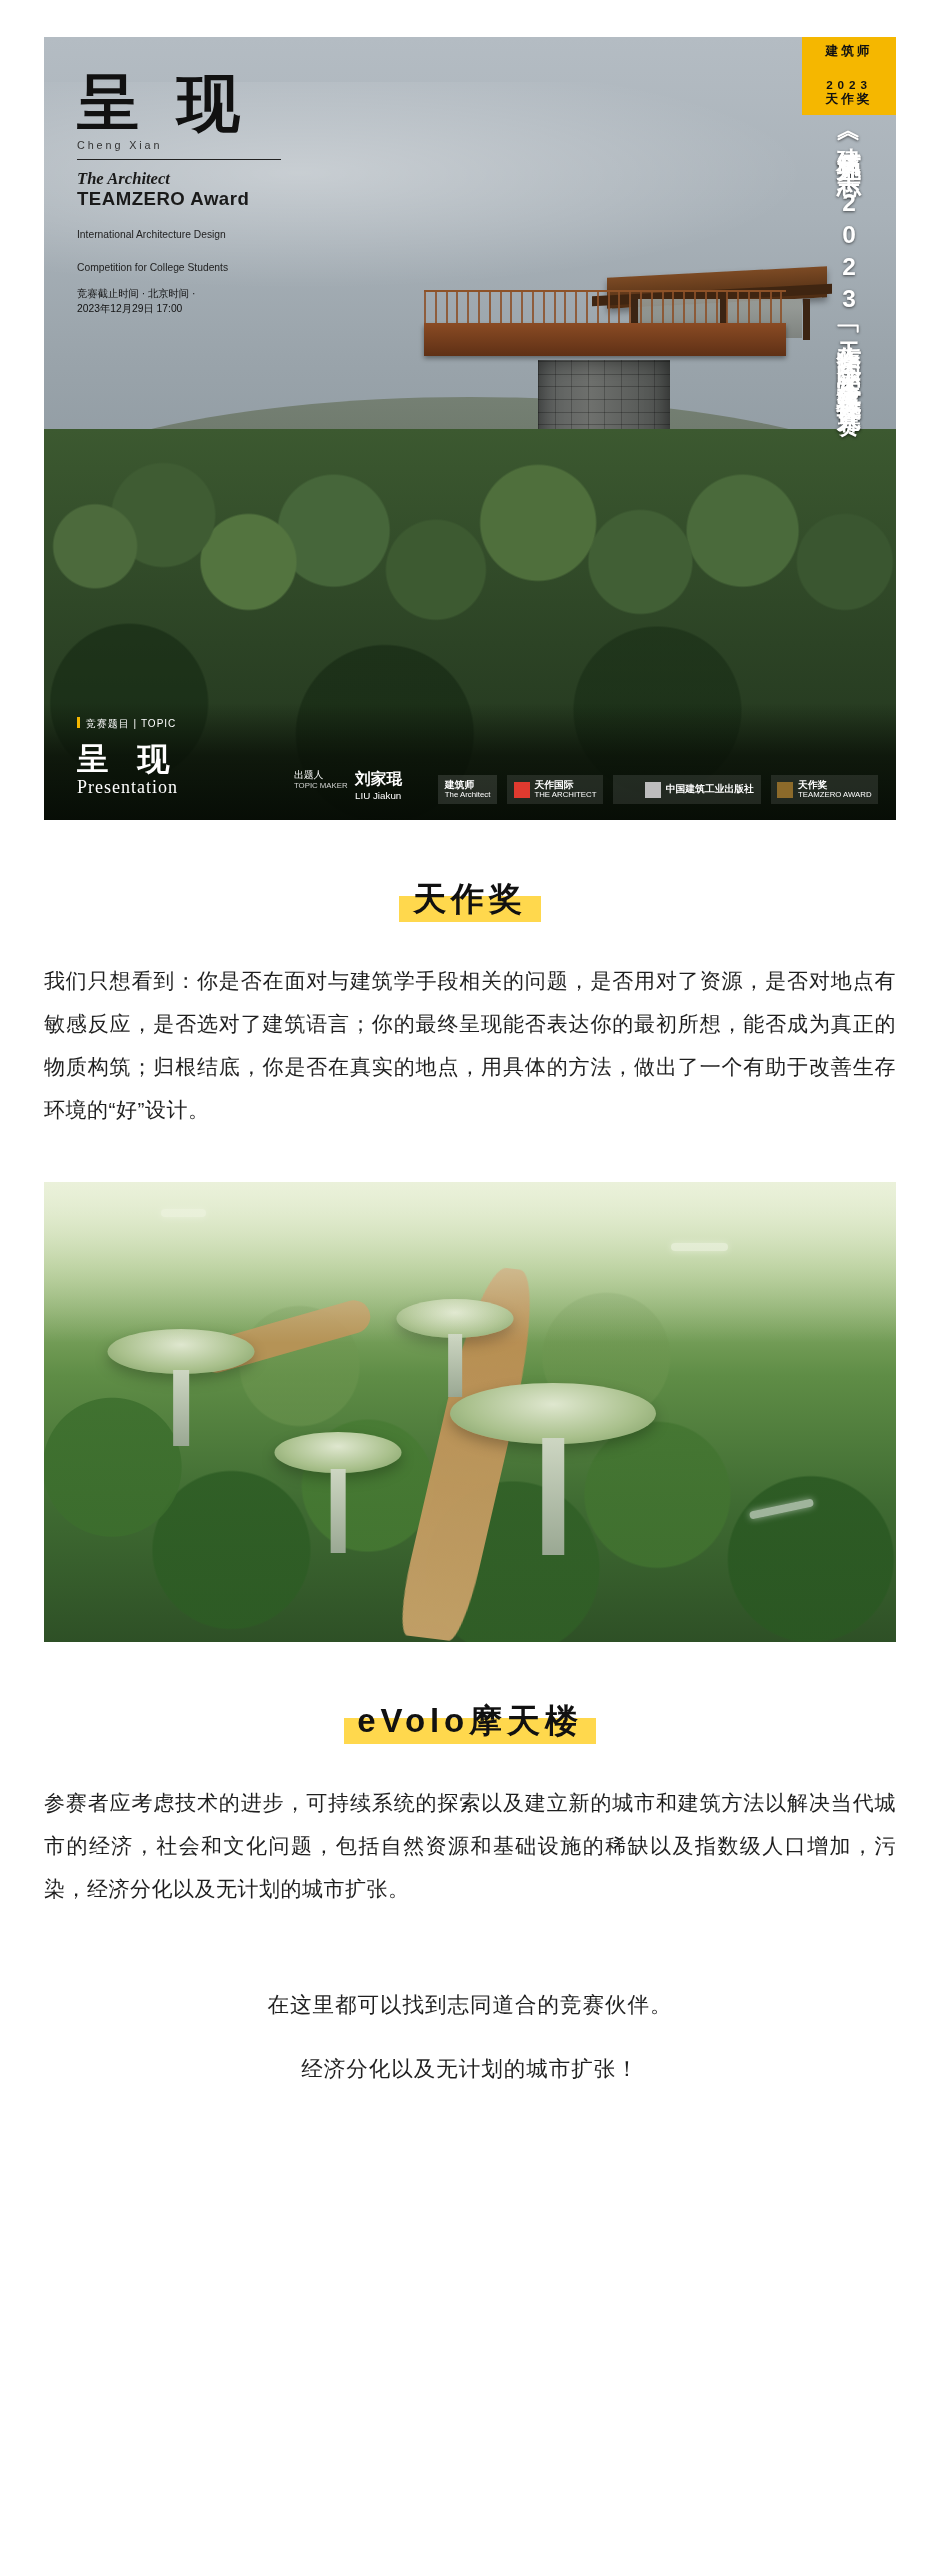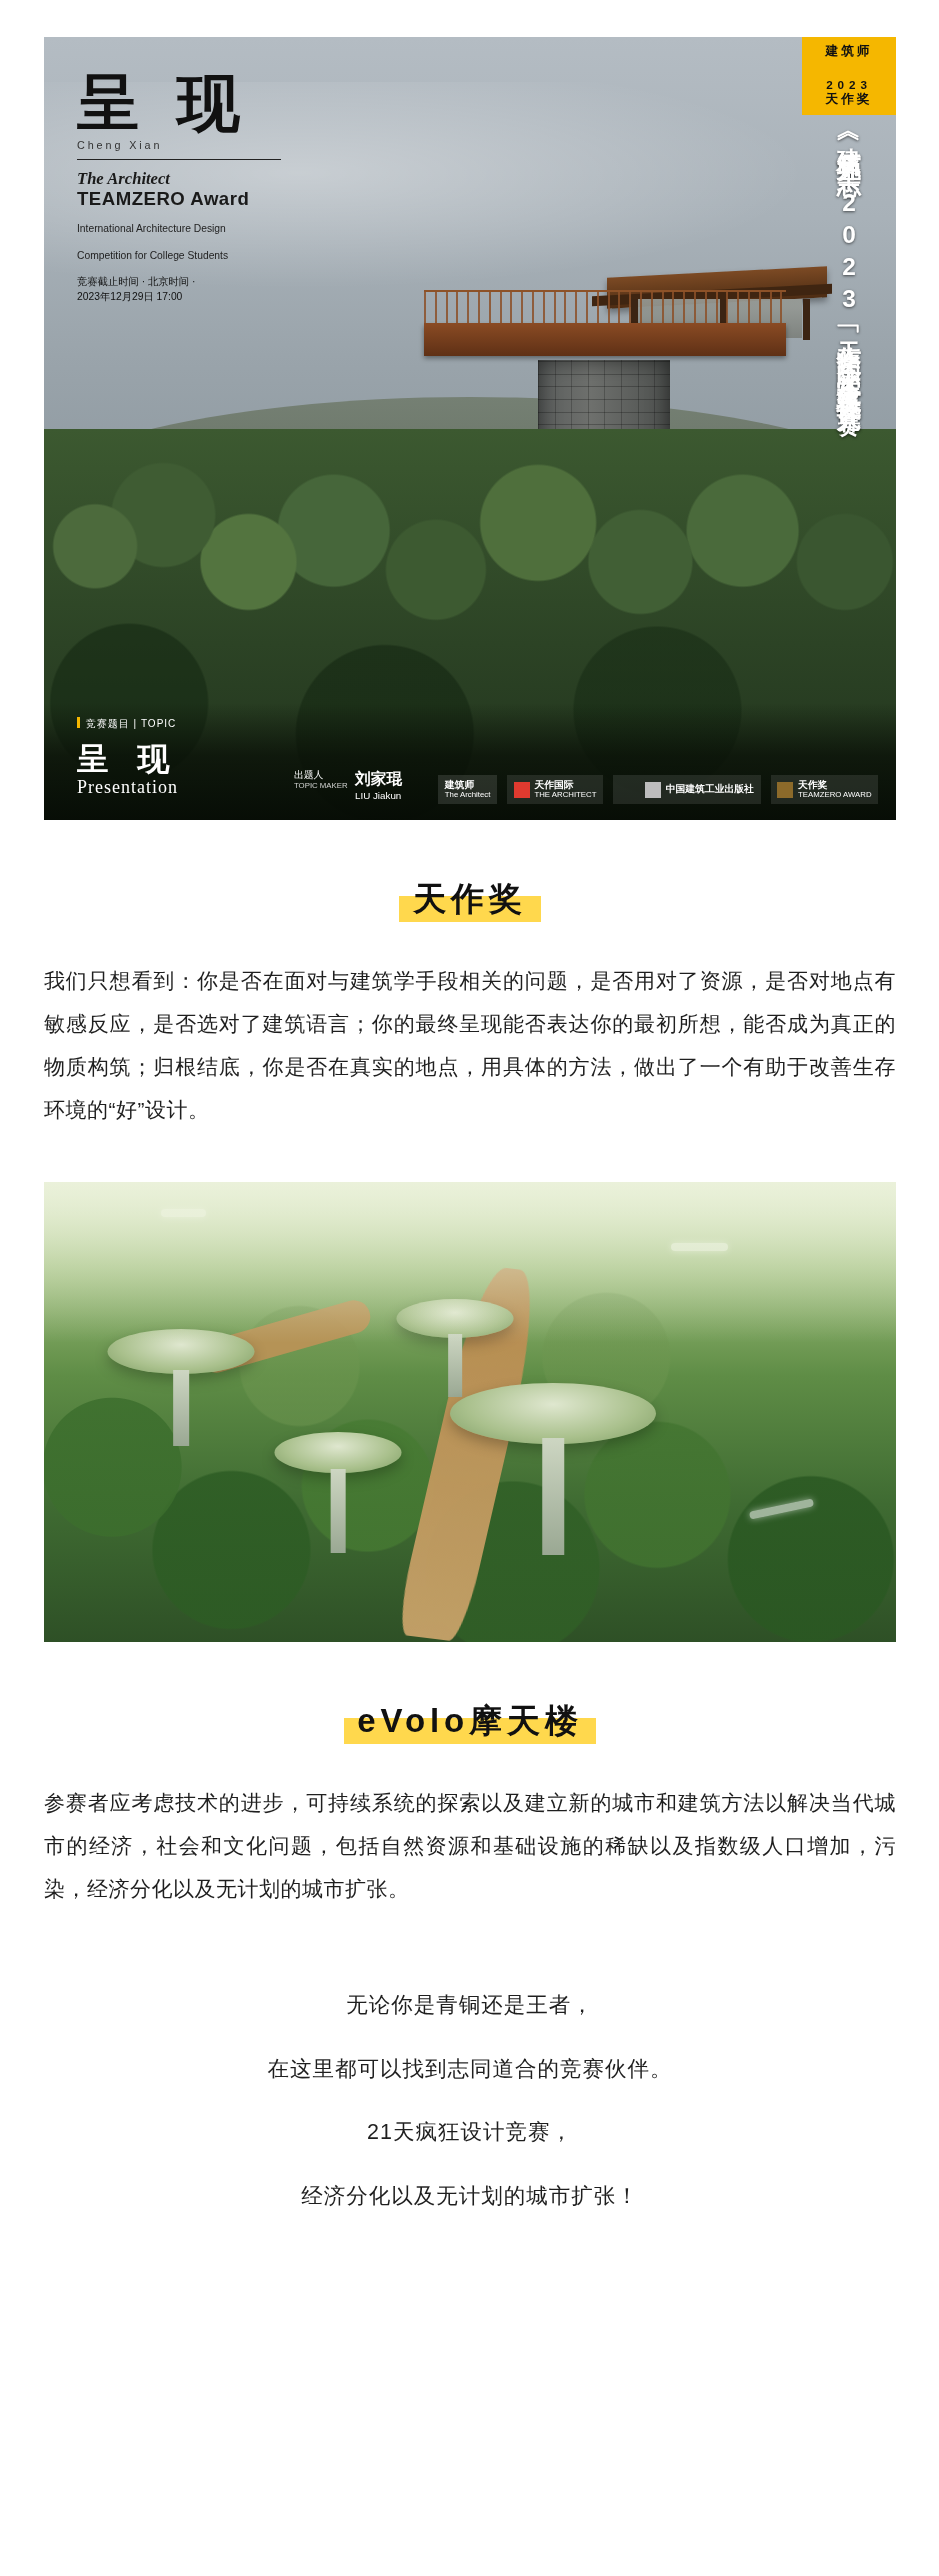--- a/index.html
+++ b/index.html
@@ -106,21 +106,21 @@
     background: linear-gradient(#9a9e99,#7b7f7a);
     opacity:.9;
   }
   
   .poster-left { position:absolute; left:33px; top:35px; width:294px; color:#1a1a1a; }
   .cx-big { font-size:63px; font-weight:700; letter-spacing:9.8px; line-height:1; color:#111; }
   .cx-pin { font-size:10.8px; letter-spacing:2.9px; color:#333; margin-top:3.9px; }
   .cx-rule { width:204px; height:1px; background:#222; margin:7.8px 0 9.8px; }
   .cx-en1 { font-size:16.6px; font-style:italic; font-weight:700; font-family:"Liberation Serif", serif; }
   .cx-en2 { font-size:18.6px; font-weight:700; letter-spacing:0.5px; line-height:1.1; }
-  .cx-en3 { font-size:10.3px; line-height:1.45; color:#222; margin-top:12px; }
+  .cx-en3 { font-size:10.3px; line-height:1.45; color:#222; margin-top:18px; }
   .cx-deadline { margin-top:9.8px; font-size:10.3px; line-height:1.5; color:#111; }
 
   
   .poster-right {
     position:absolute; right:0; top:0; width:94px; height:100%;
     display:flex; flex-direction:column; align-items:center;
   }
   .pr-badge{
     width:94px; background:#f5b700; color:#111; text-align:center;
     padding:6.9px 0 8.8px; line-height:1.18;
@@ -373,20 +373,18 @@
     <div class="drone d3"></div>
     <div class="img2-haze"></div>
   </div>
 
   <div class="sec-title-wrap">
     <span class="sec-title">eVolo摩天楼</span>
   </div>
   <p class="para">参赛者应考虑技术的进步，可持续系统的探索以及建立新的城市和建筑方法以解决当代城市的经济，社会和文化问题，包括自然资源和基础设施的稀缺以及指数级人口增加，污染，经济分化以及无计划的城市扩张。</p>
 
   <div class="closing">
-    <div>无论你是青铜还是王者，</div>
     <div>在这里都可以找到志同道合的竞赛伙伴。</div>
-    <div>21天疯狂设计竞赛，</div>
     <div>经济分化以及无计划的城市扩张！</div>
   </div>
 
 </div>
 
 
 </body></html>

